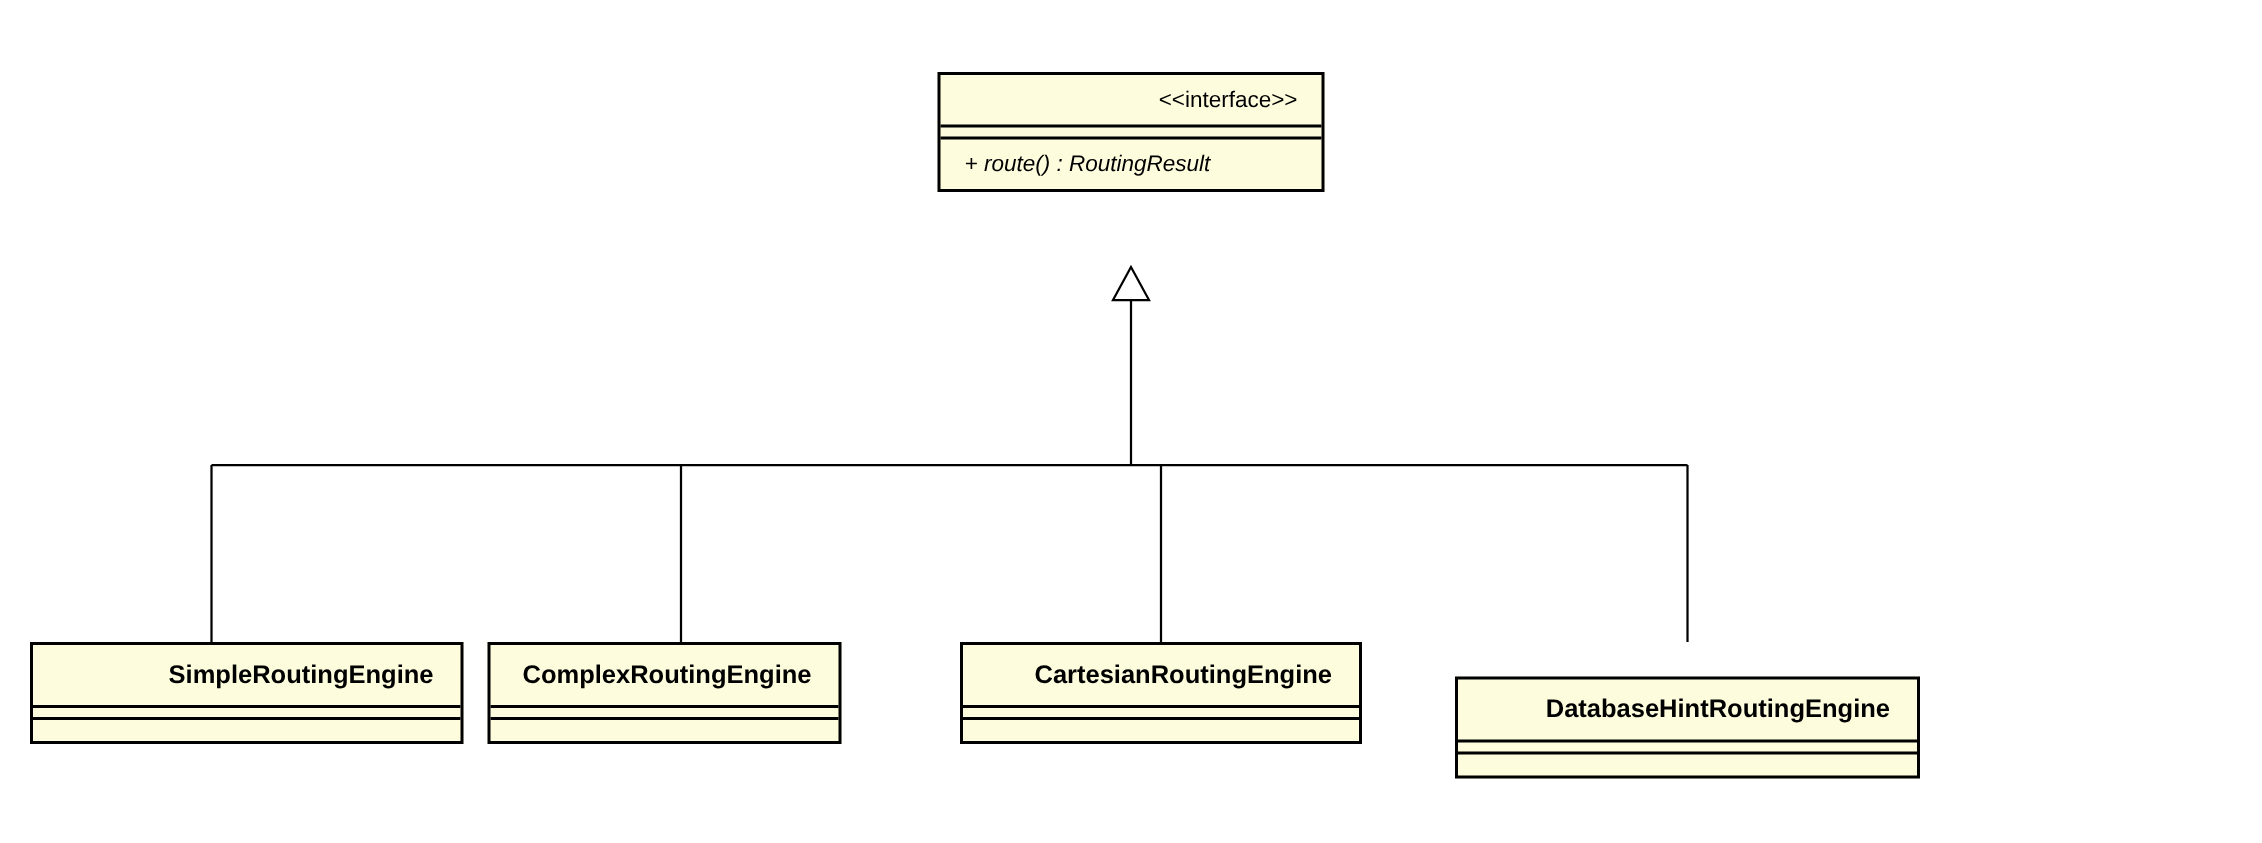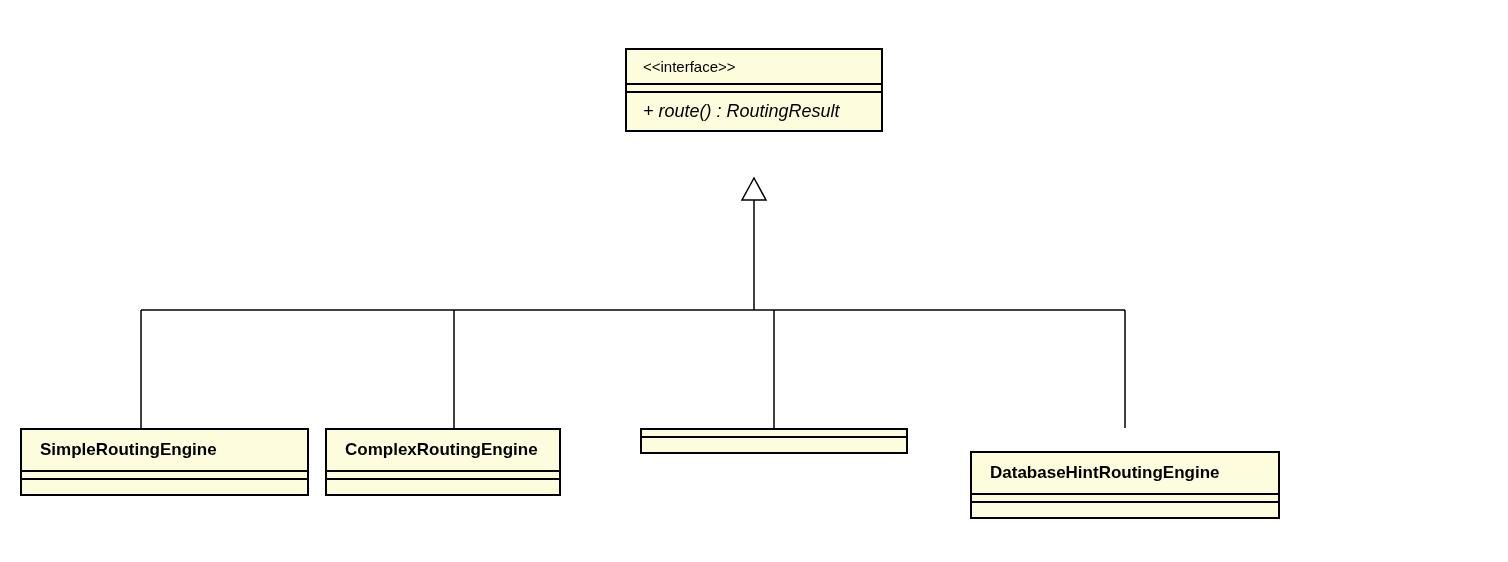--- a/index.html
+++ b/index.html
@@ -14,38 +14,38 @@
       font-family: Verdana, Geneva, sans-serif;
       position: relative;
     }
     .uml-class {
       position: absolute;
       background: #fdfcdc;
       border: 2px solid #000;
     }
     .uml-header {
       padding: 8px 16px;
-      text-align: left;
+      text-align: right;
       border-bottom: 2px solid #000;
     }
     .stereotype {
       font-size: 15px;
       font-weight: normal;
     }
     .class-name {
       font-size: 17px;
       font-weight: bold;
     }
     .uml-attrs {
       height: 8px;
       border-bottom: 2px solid #000;
     }
     .uml-ops {
       padding: 8px 16px;
-      font-size: 18px;
+      font-size: 15px;
       font-style: italic;
     }
     .uml-empty-ops {
       height: 14px;
     }
     .simple-class .uml-header {
       padding: 10px 18px;
     }
     svg {
       position: absolute;
@@ -75,20 +75,23 @@
 
 <div class="uml-class simple-class" style="left: 325px; top: 428px; width: 236px;">
   <div class="uml-header">
     <div class="class-name">ComplexRoutingEngine</div>
   </div>
   <div class="uml-attrs"></div>
   <div class="uml-empty-ops"></div>
 </div>
 
 <div class="uml-class simple-class" style="left: 640px; top: 428px; width: 268px;">
+  <div class="uml-header">
+    <div class="class-name">CartesianRoutingEngine</div>
+  </div>
   <div class="uml-attrs"></div>
   <div class="uml-empty-ops"></div>
 </div>
 
 <div class="uml-class simple-class" style="left: 970px; top: 451px; width: 310px;">
   <div class="uml-header">
     <div class="class-name">DatabaseHintRoutingEngine</div>
   </div>
   <div class="uml-attrs"></div>
   <div class="uml-empty-ops"></div>

